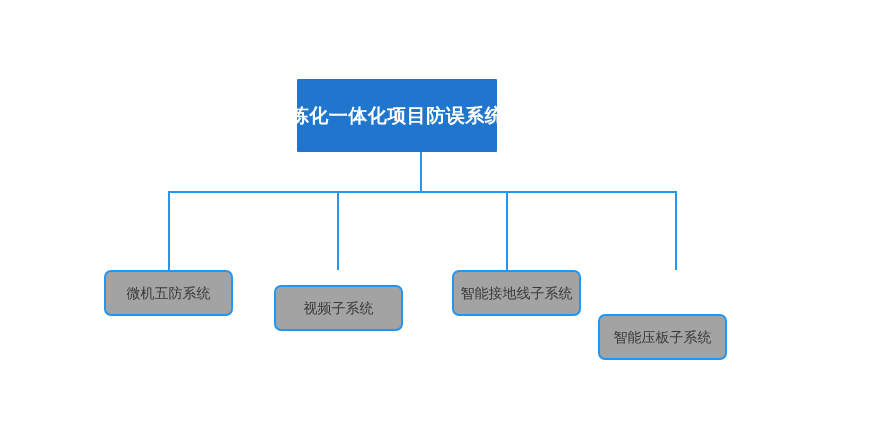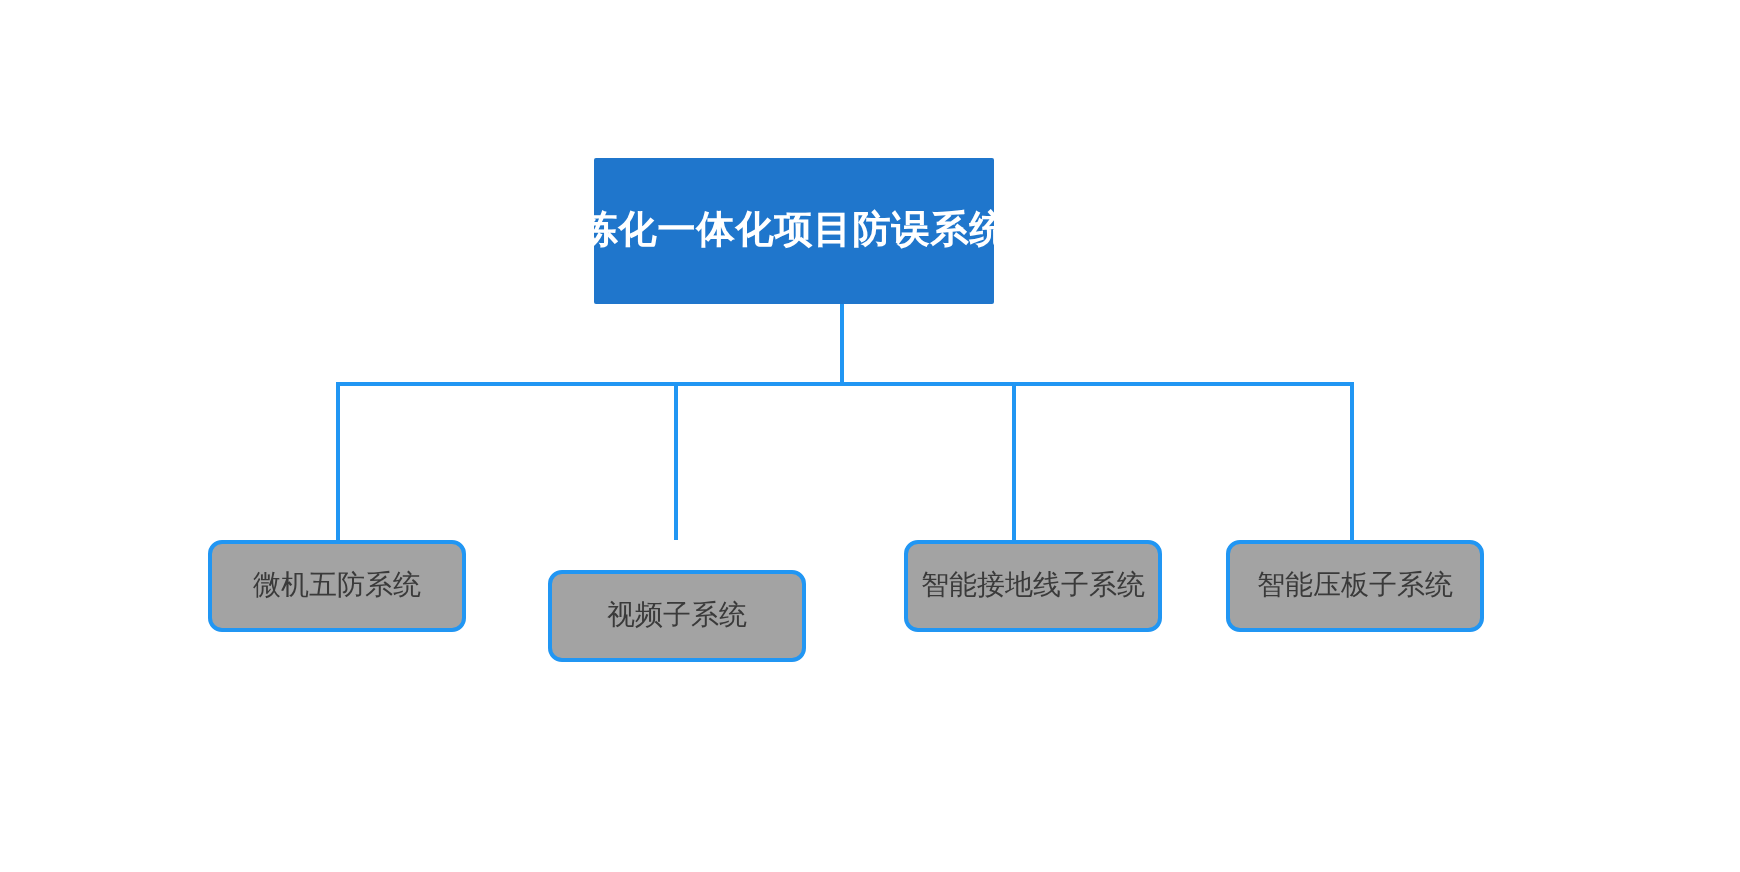--- a/index.html
+++ b/index.html
@@ -52,21 +52,21 @@
     background: #a3a3a3;
     border: 2px solid #2196f3;
     border-radius: 7px;
     color: #3a3a3a;
     font-size: 14px;
     font-weight: normal;
   }
   .node-child-0 { left: 104px; }
   .node-child-1 { left: 274px; margin-top: 15px; }
   .node-child-2 { left: 452px; }
-  .node-child-3 { left: 613px; }
+  .node-child-3 { left: 598px; margin-top: 44px; }
   .node-label {
     display: block;
     line-height: 1.2;
     white-space: nowrap;
   }
 </style>
 </head>
 <body>
 
 <div id="canvas">

